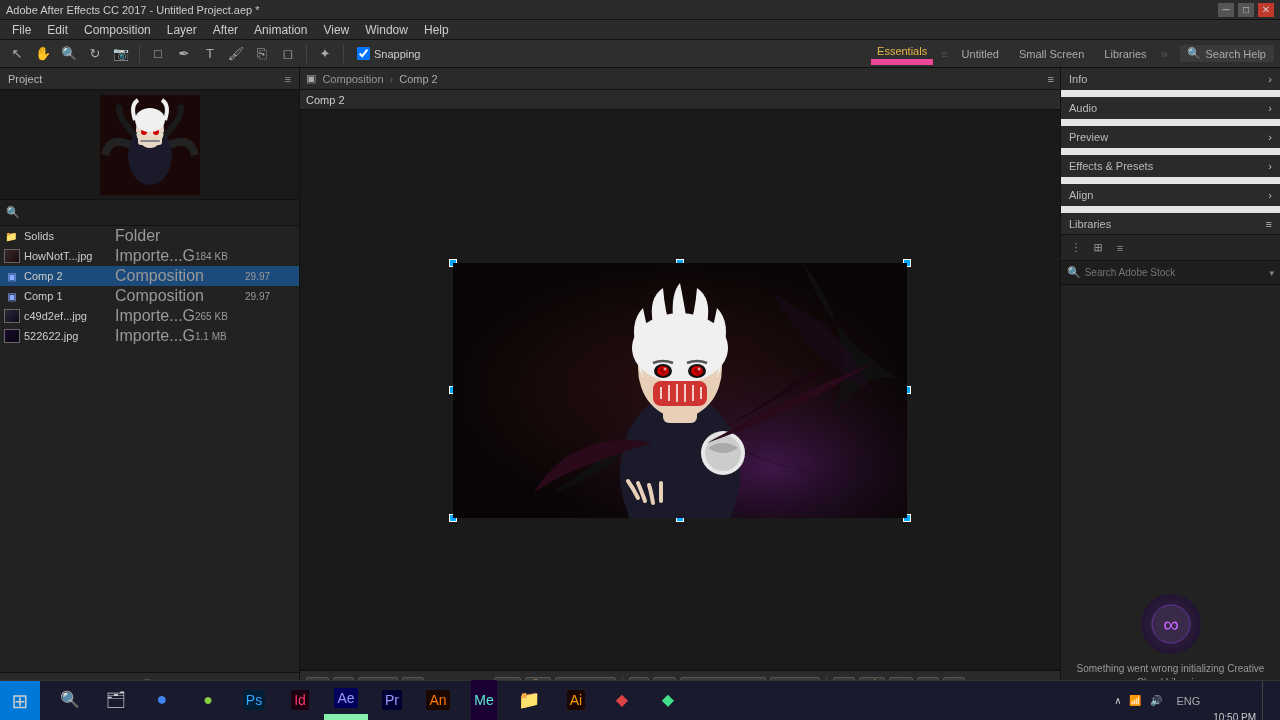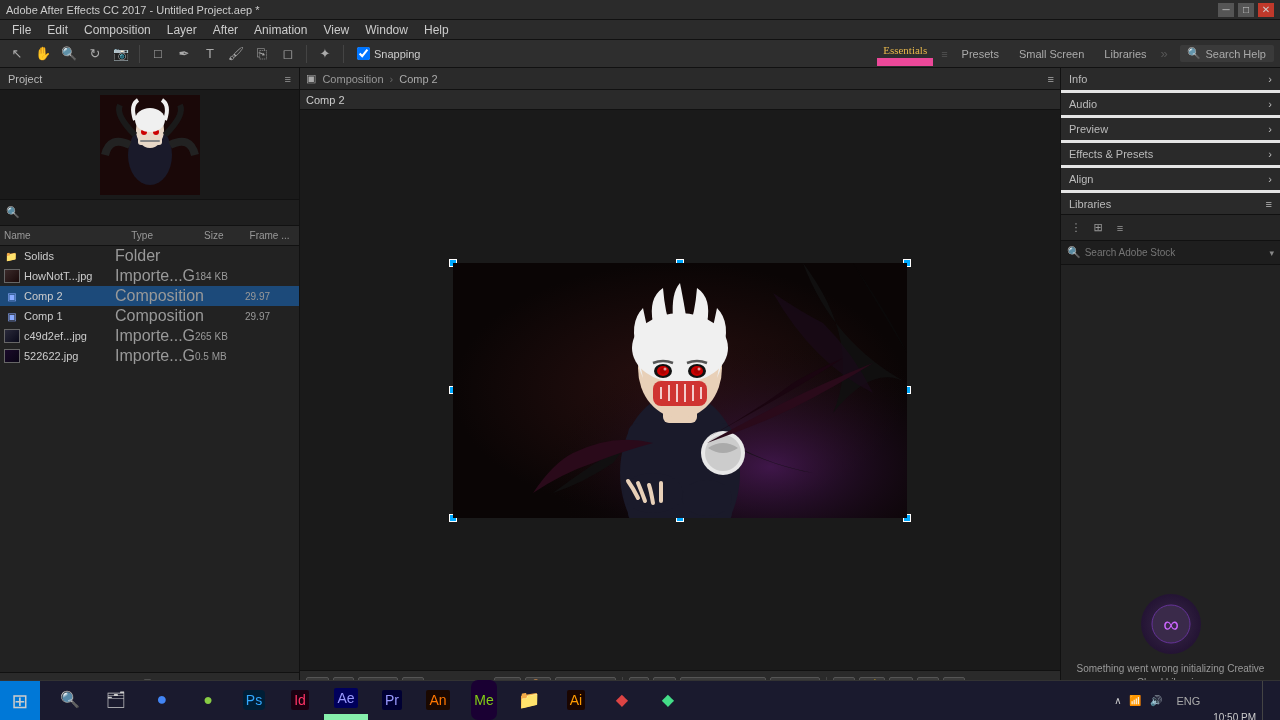--- a/index.html
+++ b/index.html
@@ -107,21 +107,21 @@
       gap: 8px;
       margin-left: auto;
       margin-right: 8px;
     }
     .ws-tab {
       font-size: 11px;
       color: #aaa;
       cursor: pointer;
       padding: 2px 6px;
     }
-    .ws-tab.active { color: #e8b84b; border-bottom: 8px solid #ec4899; font-family: Liberation Serif, serif; }
+    .ws-tab.active { color: #e8b84b; border-bottom: 6px solid #ec4899; }
     .search-help {
       display: flex;
       align-items: center;
       gap: 4px;
       background: #3a3a3a;
       padding: 2px 8px;
       border-radius: 2px;
       font-size: 11px;
       color: #aaa;
     }
@@ -359,21 +359,21 @@
     
     #right-panel {
       width: 220px;
       min-width: 220px;
       background: #222;
       border-left: 1px solid #111;
       display: flex;
       flex-direction: column;
     }
     .right-section {
-      border-bottom: 3px solid #e5e5e5;
+      border-bottom: 7px solid #e5e5e5;
     }
     .right-section-header {
       height: 22px;
       background: #2a2a2a;
       display: flex;
       align-items: center;
       padding: 0 8px;
       font-size: 11px;
       color: #bbb;
       cursor: pointer;
@@ -590,21 +590,21 @@
   <div class="toolbar-separator"></div>
   <button class="toolbar-btn">✦</button>
   <div class="toolbar-separator"></div>
   <div class="toolbar-snapping">
     <input type="checkbox" checked="" style="">
     <span>Snapping</span>
   </div>
   <div class="workspace-tabs">
     <span class="ws-tab active">Essentials</span>
     <span style="color:#555;font-size:11px">≡</span>
-    <span class="ws-tab">Presets</span>
+    <span class="ws-tab">Untitled</span>
     <span class="ws-tab">Small Screen</span>
     <span class="ws-tab">Libraries</span>
     <span style="color:#555;font-size:13px">»</span>
   </div>
   <div class="search-help">
     <span>🔍</span>
     <span>Search Help</span>
   </div>
 </div>
 
@@ -636,26 +636,20 @@
         <path d="M35,25 Q30,10 38,5" stroke="#f0f0f0" stroke-width="4" fill="none"></path>
         <path d="M65,25 Q70,10 62,5" stroke="#f0f0f0" stroke-width="4" fill="none"></path>
       </svg>
     </div>
 
     <div id="project-search">
       <span>🔍</span>
       <input type="text" placeholder="" style="">
     </div>
 
-    <div class="project-cols">
-      <span class="proj-col name">Name</span>
-      <span class="proj-col type">Type</span>
-      <span class="proj-col size">Size</span>
-      <span class="proj-col frames">Frame ...</span>
-    </div>
 
     <div class="project-items">
 
       <div class="proj-item">
         <span class="item-icon folder-icon">📁</span>
         <span class="item-name">Solids</span>
         <span class="item-type">Folder</span>
         <span class="item-size"></span>
         <span class="item-frames"></span>
       </div>
@@ -689,21 +683,21 @@
         <span class="item-name">c49d2ef...jpg</span>
         <span class="item-type">Importe...G</span>
         <span class="item-size">265 KB</span>
         <span class="item-frames"></span>
       </div>
 
       <div class="proj-item">
         <div class="item-thumb" style="background:linear-gradient(135deg,#1a0a2a,#0a0515)"></div>
         <span class="item-name">522622.jpg</span>
         <span class="item-type">Importe...G</span>
-        <span class="item-size">0.5 MB</span>
+        <span class="item-size">1.1 MB</span>
         <span class="item-frames"></span>
       </div>
     </div>
 
     <div class="proj-bottom">
       <button class="proj-bottom-btn">📁</button>
       <button class="proj-bottom-btn">▣</button>
       <button class="proj-bottom-btn">⚙</button>
       <span class="proj-info">8 bpc</span>
       <button class="proj-bottom-btn" style="background:#888;width:30px;height:10px;"></button>
@@ -953,21 +947,21 @@
     <div class="taskbar-app active">
       <span style="font-size:14px;color:#9999ff;background:#00005b;padding:2px 3px;border-radius:2px">Ae</span>
     </div>
     <div class="taskbar-app">
       <span style="font-size:14px;color:#9999ff;background:#000033;padding:2px 3px;border-radius:2px">Pr</span>
     </div>
     <div class="taskbar-app">
       <span style="font-size:14px;color:#ff7700;background:#1a0800;padding:2px 3px;border-radius:2px">An</span>
     </div>
     <div class="taskbar-app">
-      <span style="font-size:14px;color:#84cc16;background:#1a0033;padding:12px 3px;border-radius:7px">Me</span>
+      <span style="font-size:14px;color:#5eead4;background:#1a0033;padding:12px 3px;border-radius:0">Me</span>
     </div>
     <div class="taskbar-app">
       <span style="font-size:18px">📁</span>
     </div>
     <div class="taskbar-app">
       <span style="font-size:14px;color:#ff9a00;background:#1a0500;padding:2px 3px;border-radius:2px">Ai</span>
     </div>
     <div class="taskbar-app">
       <span style="font-size:16px;color:#dd4444">◆</span>
     </div>

